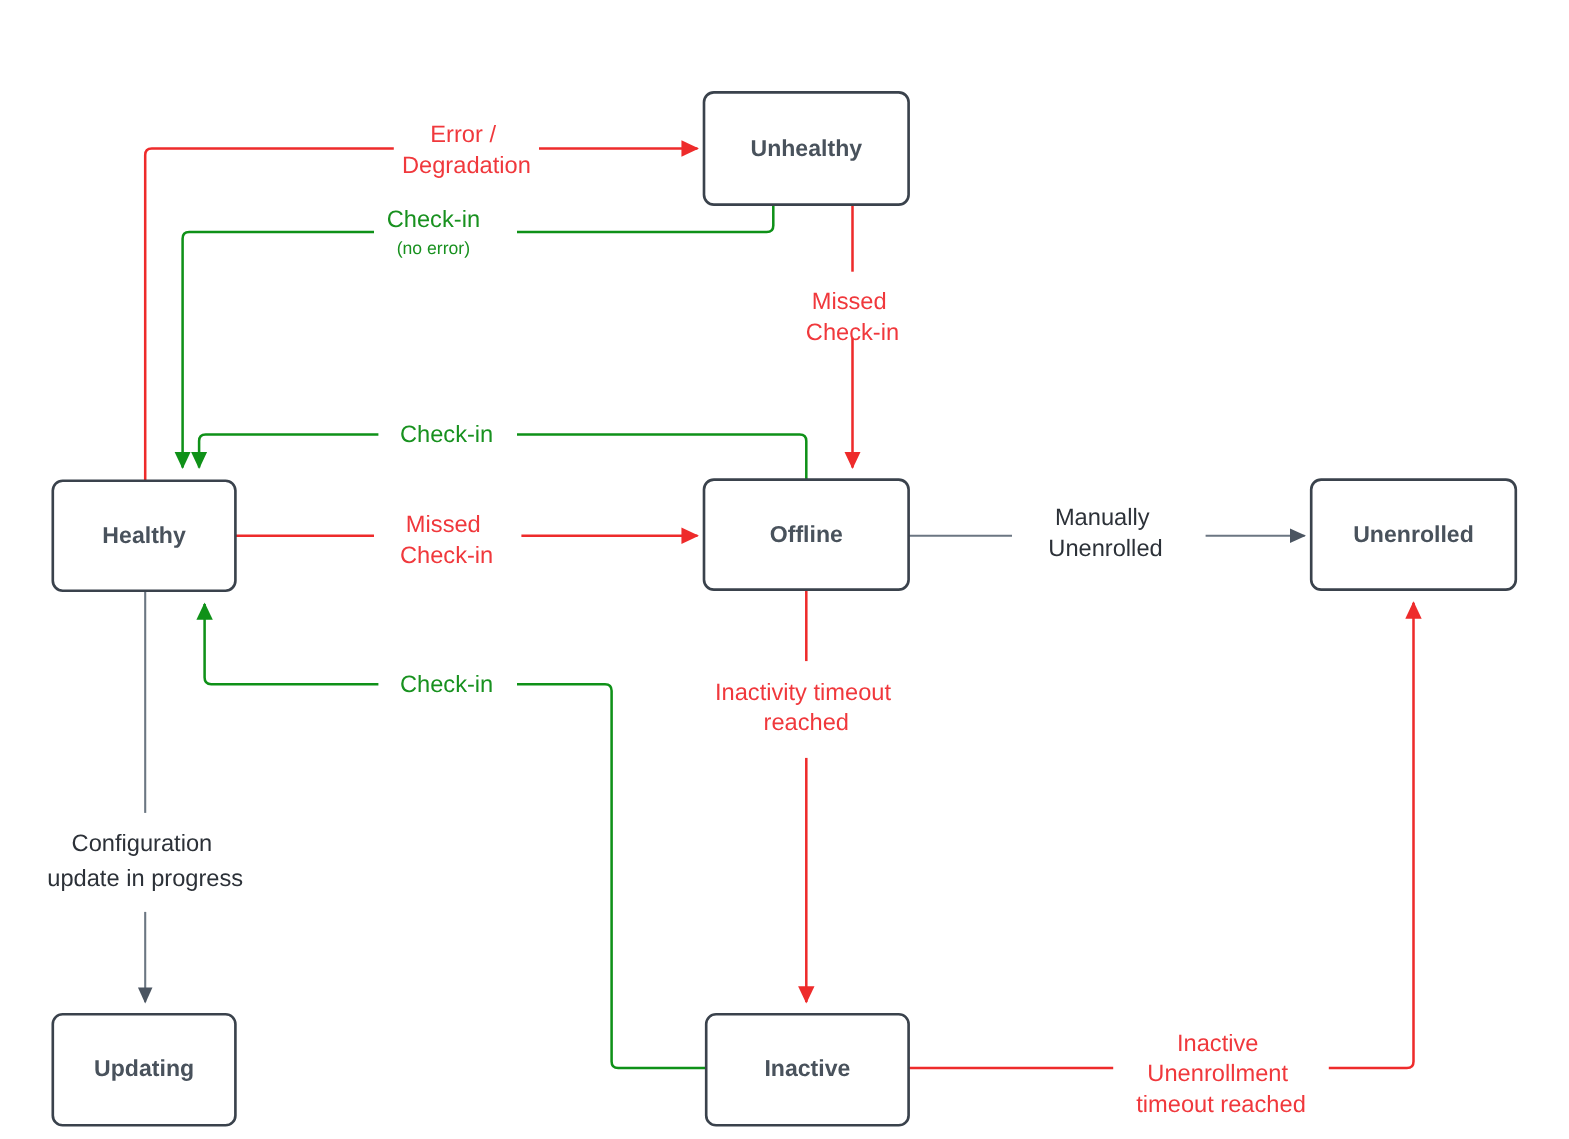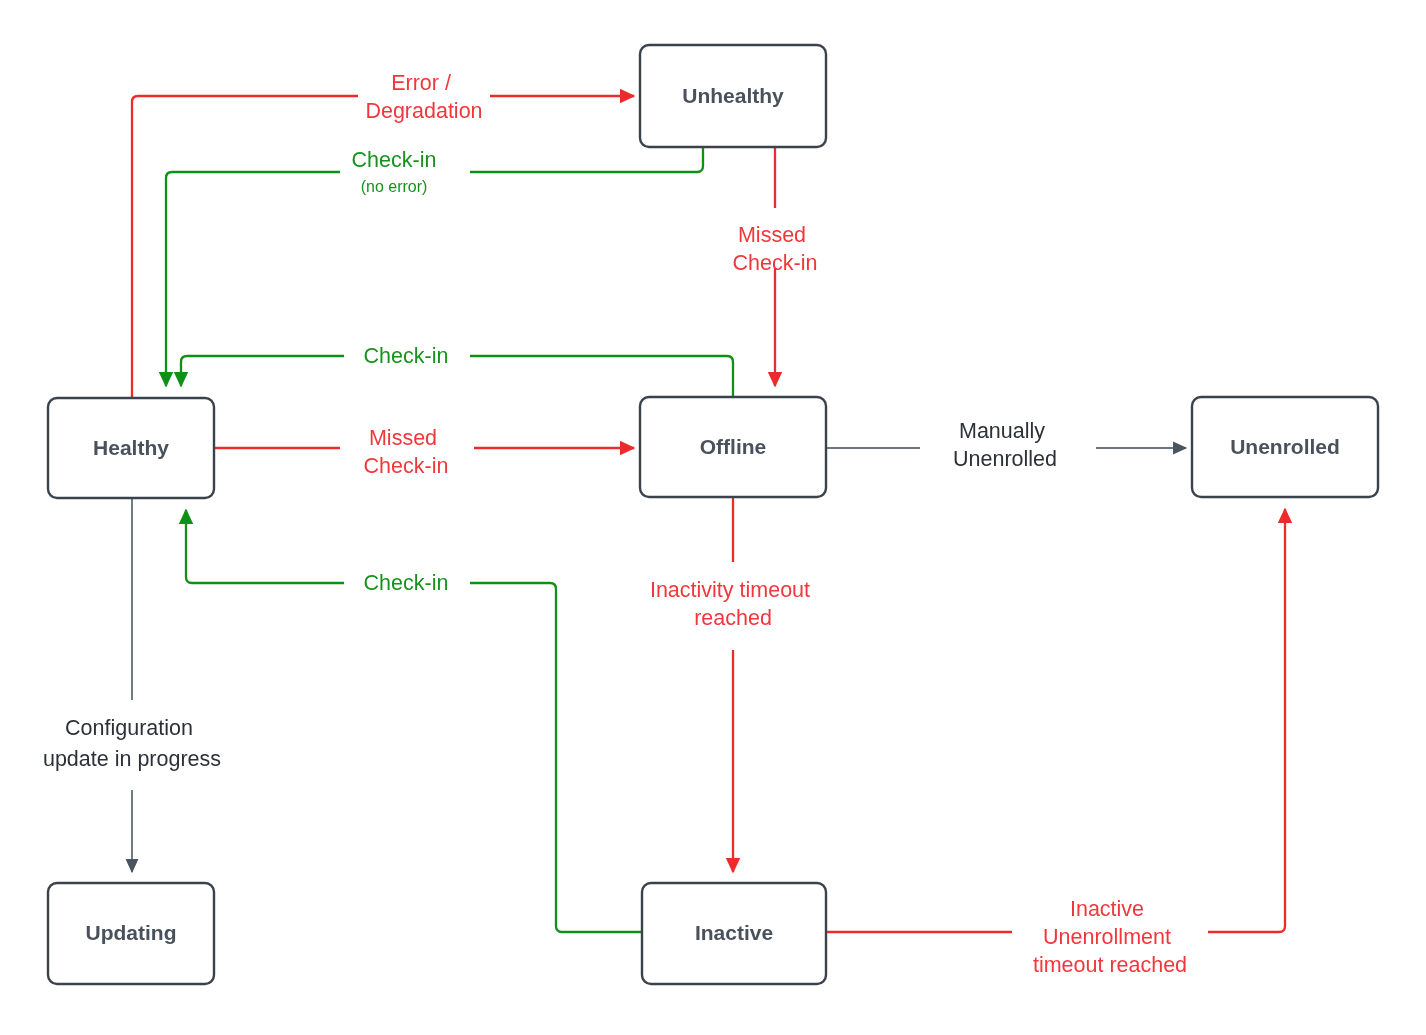--- a/index.html
+++ b/index.html
@@ -10,20 +10,21 @@
   body {
     width: 1426px;
     height: 1035px;
     font-family: "Liberation Sans", sans-serif;
     overflow: hidden;
   }
   #diagram-root {
     position: relative;
     width: 1426px;
     height: 831px;
+    margin-top: 39px;
   }
   svg.diagram {
     position: absolute;
     left: 0;
     top: 0;
     width: 1426px;
     height: 1035px;
   }
   .node-rect {
     fill: #ffffff;

